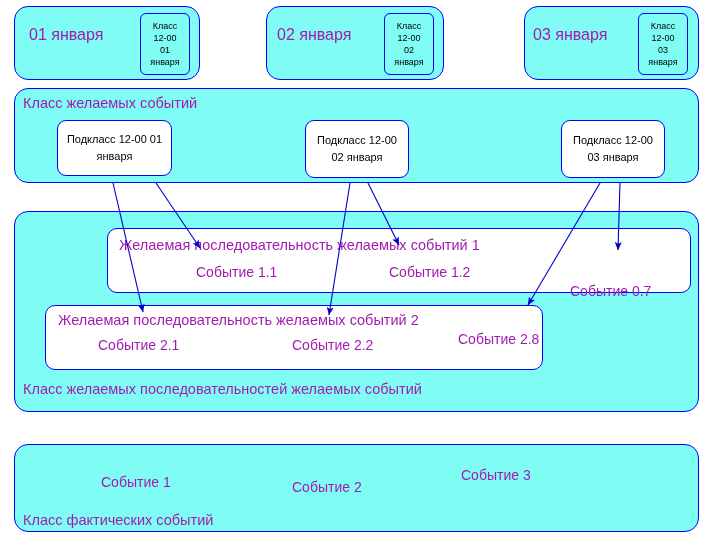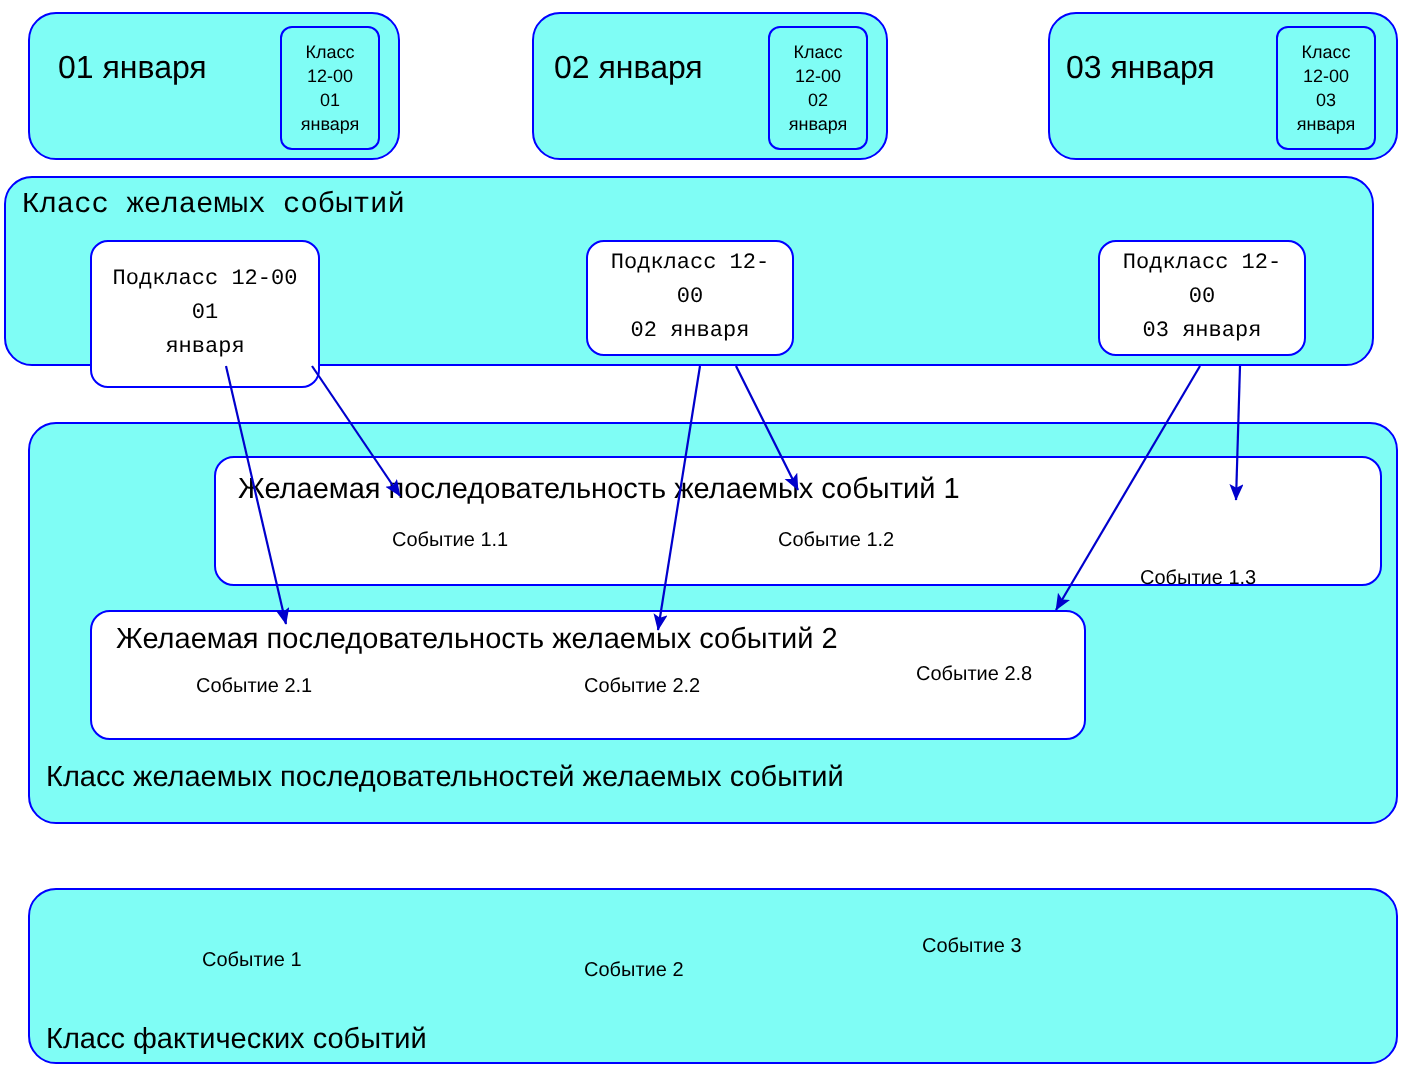--- a/index.html
+++ b/index.html
@@ -21,21 +21,21 @@
   }
   .cyan{ background:#7ffdf5; }
   .white{ background:#ffffff; }
 
   .r-lg{ border-radius:14px; }
   .r-md{ border-radius:10px; }
 
   .lbl{
     position:absolute;
     white-space:nowrap;
-    color:#000000;
+    color:#a21caf;
     line-height:1.1;
   }
 
   
   .day-title{ font-size:16px; }
   .klass-chip{
     position:absolute;
     box-sizing:border-box;
     border:1px solid #0000ff;
     border-radius:6px;
@@ -59,21 +59,21 @@
     display:flex;
     align-items:center;
     justify-content:center;
     padding:0 6px;
   }
   .subclass span{display:block;line-height:17px;}
 
   
   .class-label{ font-size:14.5px; }
   .seq-title{ font-size:14.5px; }
-  .event-label{ font-size:10px; }
+  .event-label{ font-size:14px; }
 
   
   #arrows{position:absolute;left:0;top:0;width:713px;height:540px;pointer-events:none;}
 </style>
 </head>
 <body>
 
 <div id="canvas">
 
   <div class="box cyan r-lg" style="left:14px;top:6px;width:186px;height:74px;">
@@ -99,24 +99,24 @@
   <div class="box cyan r-lg" style="left:524px;top:6px;width:175px;height:74px;">
     <div class="lbl day-title" style="left:8px;top:19px;">03 января</div>
     <div class="klass-chip" style="left:113px;top:6px;width:50px;height:62px;">
       <span>Класс</span>
       <span>12-00</span>
       <span>03</span>
       <span>января</span>
     </div>
   </div>
 
-  <div class="box cyan r-lg" style="left:2px;top:88px;width:685px;height:95px;font-family:Liberation Mono, monospace;">
+  <div class="box cyan r-lg" style="left:14px;top:88px;width:685px;height:95px;">
     <div class="lbl class-label" style="left:8px;top:7px;">Класс желаемых событий</div>
 
-    <div class="subclass" style="left:42px;top:31px;width:115px;height:74px;text-align:center;">
+    <div class="subclass" style="left:42px;top:31px;width:115px;height:56px;text-align:center;">
       <div>
         <span>Подкласс 12-00 01</span>
         <span>января</span>
       </div>
     </div>
 
     <div class="subclass" style="left:290px;top:31px;width:104px;height:58px;">
       <div>
         <span>Подкласс 12-00</span>
         <span>02 января</span>
@@ -130,21 +130,21 @@
       </div>
     </div>
   </div>
 
   <div class="box cyan r-lg" style="left:14px;top:211px;width:685px;height:201px;">
 
     <div class="box white r-md" style="left:92px;top:16px;width:584px;height:65px;">
       <div class="lbl seq-title" style="left:11px;top:9px;">Желаемая последовательность желаемых событий 1</div>
       <div class="lbl event-label" style="left:88px;top:36px;">Событие 1.1</div>
       <div class="lbl event-label" style="left:281px;top:36px;">Событие 1.2</div>
-      <div class="lbl event-label" style="left:462px;top:55px;">Событие 1.3</div>
+      <div class="lbl event-label" style="left:462px;top:55px;">Событие 0.7</div>
     </div>
 
     <div class="box white r-md" style="left:30px;top:93px;width:498px;height:65px;">
       <div class="lbl seq-title" style="left:12px;top:7px;">Желаемая последовательность желаемых событий 2</div>
       <div class="lbl event-label" style="left:52px;top:32px;">Событие 2.1</div>
       <div class="lbl event-label" style="left:246px;top:32px;">Событие 2.2</div>
       <div class="lbl event-label" style="left:412px;top:26px;">Событие 2.8</div>
     </div>
 
     <div class="lbl class-label" style="left:8px;top:170px;">Класс желаемых последовательностей желаемых событий</div>

